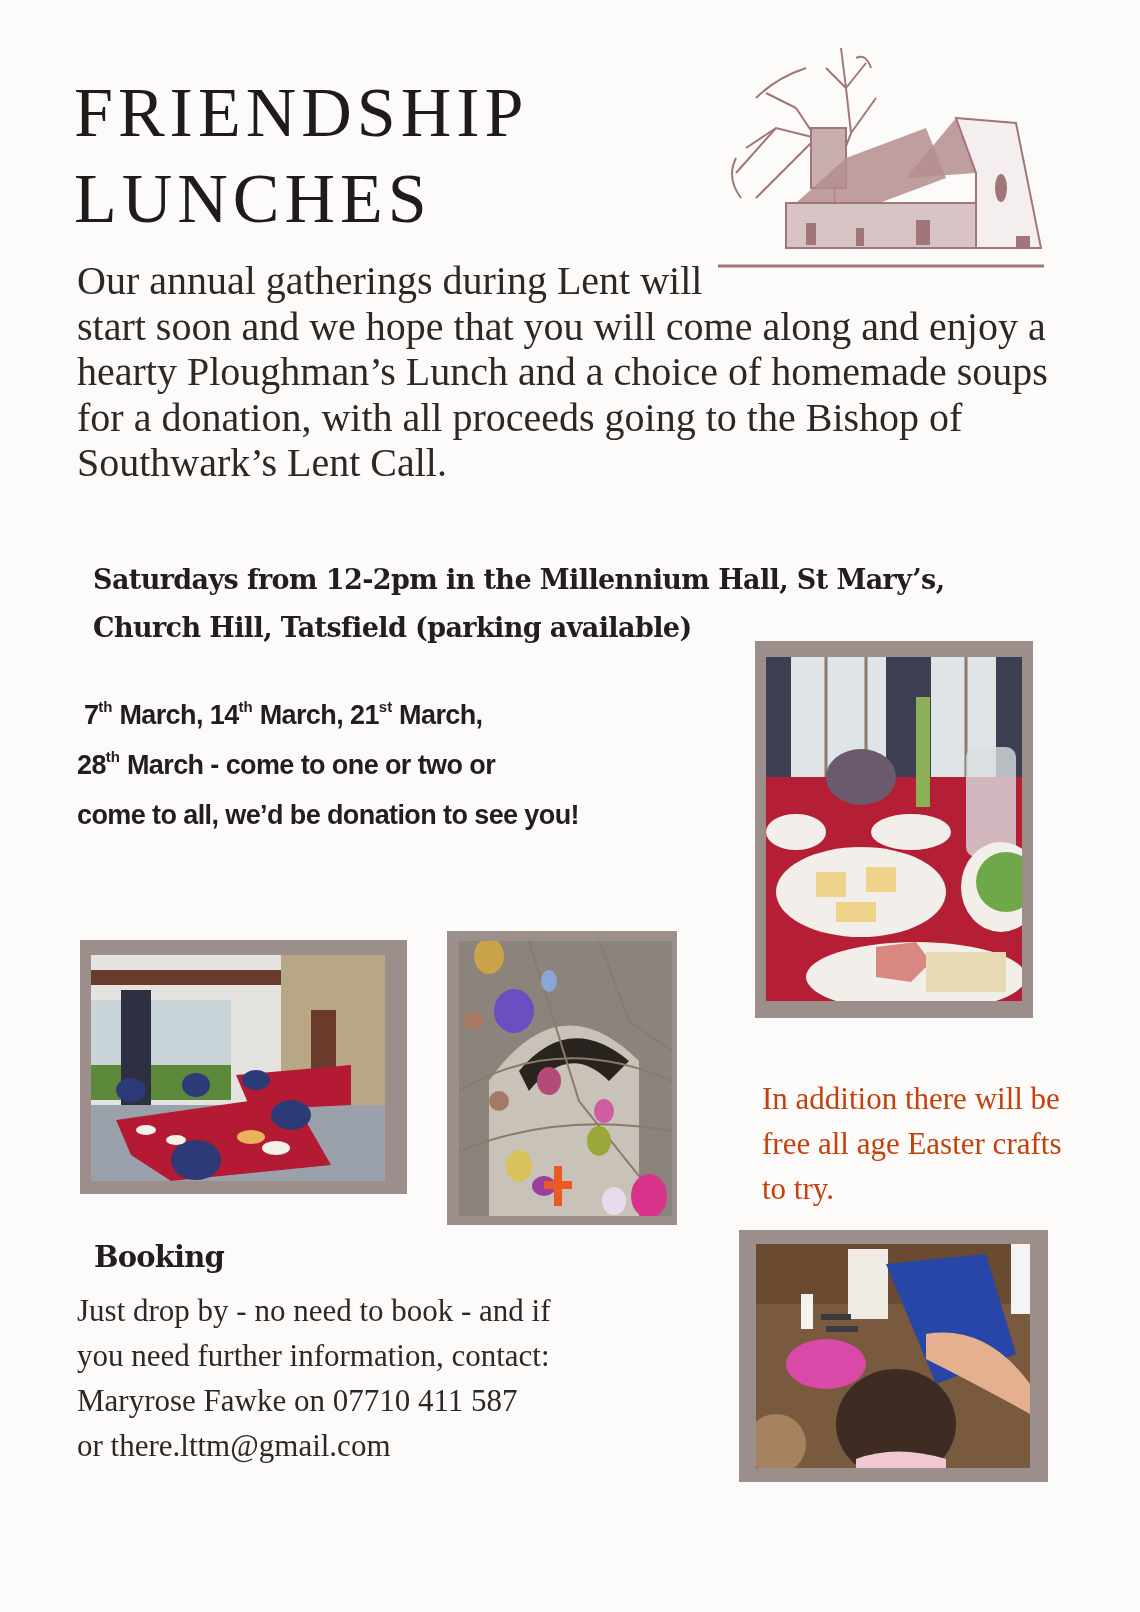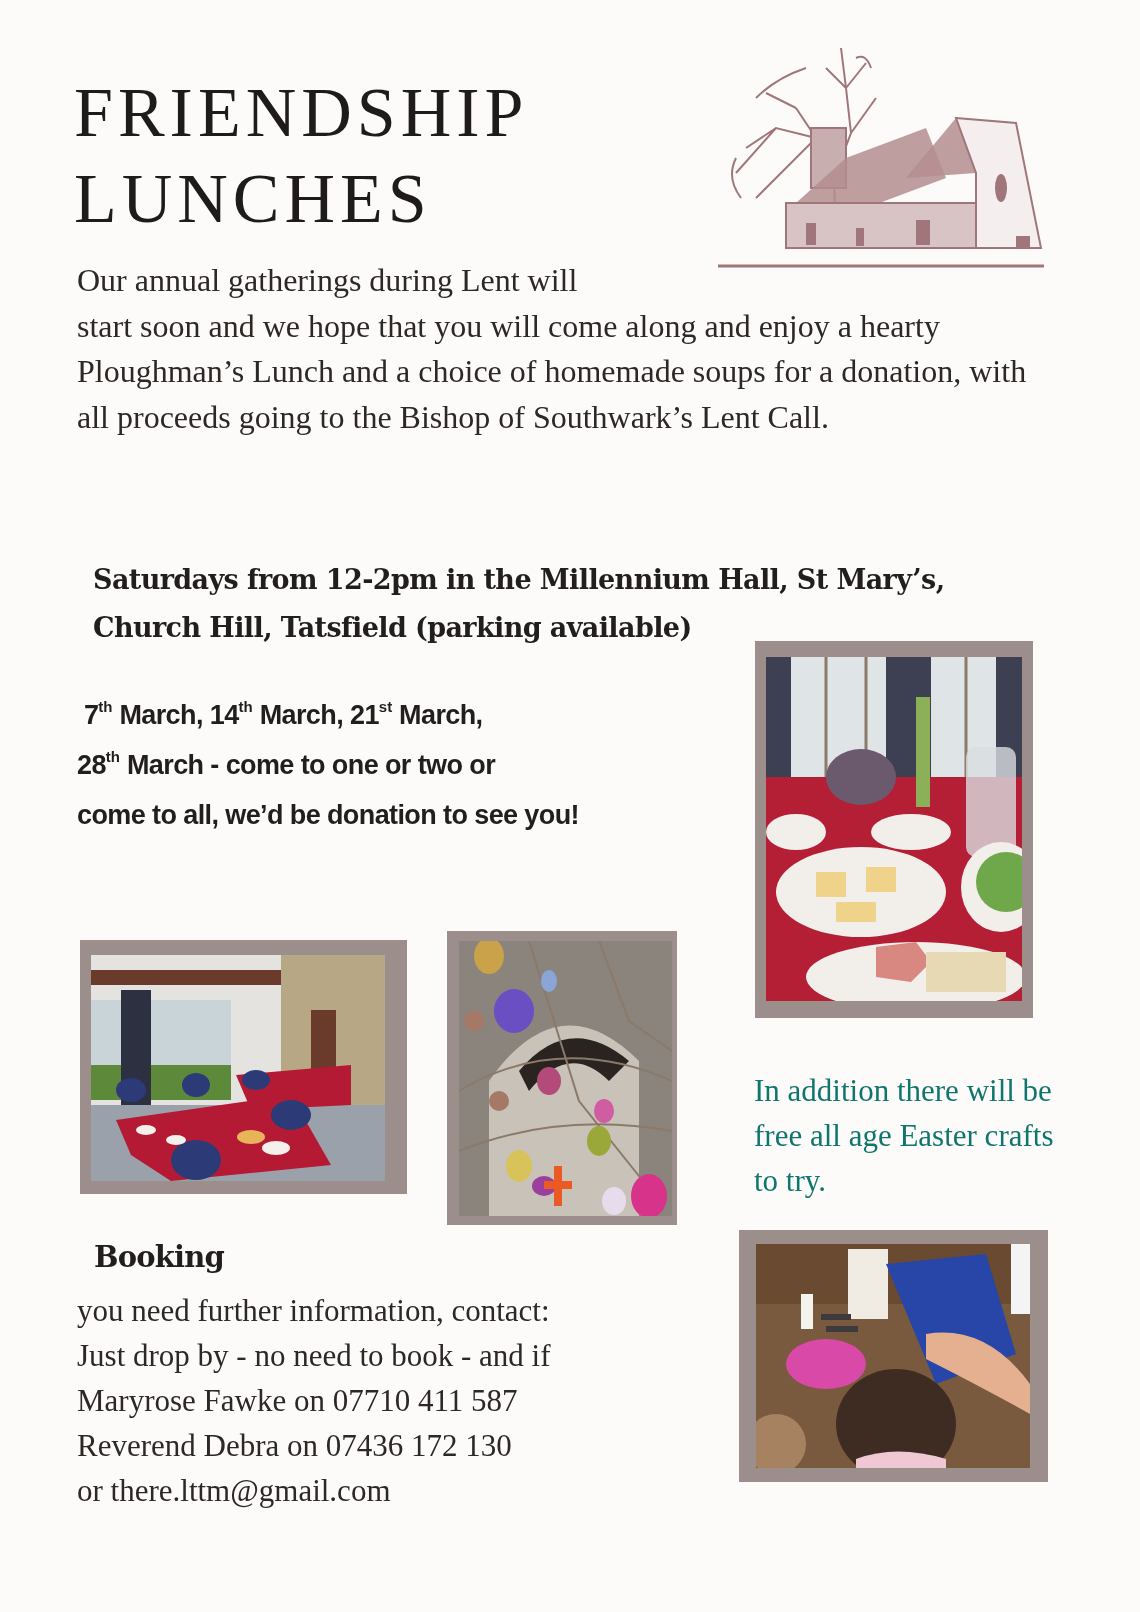--- a/index.html
+++ b/index.html
@@ -13,43 +13,43 @@
     .title {
       left:74px; top:70px; margin:0;
       font-family:"Liberation Serif", serif;
       font-weight:normal; font-size:70px; line-height:86px;
       letter-spacing:5px; color:#1f1b1a;
     }
     .title span { display:block; }
     .intro {
       left:77px; top:258px; width:985px; margin:0;
       font-family:"Liberation Serif", serif;
-      font-size:32px; line-height:45.5px; color:#2d2826;
+      font-size:40px; line-height:45.5px; color:#2d2826;
     }
     .intro .l1 { display:block; }
     .venue {
       left:77px; top:540px; width:960px; margin:16px;
       font-family:"DejaVu Serif", serif; font-weight:bold;
       font-size:27px; line-height:48px; letter-spacing:-0.6px; color:#221e1d;
     }
     .dates {
       left:77px; top:690px; width:680px; margin:0;
       font-family:Liberation Sans, sans-serif; font-weight:bold;
       font-size:27px; line-height:50px; letter-spacing:-0.6px; color:#221e1d;
     }
     .dates sup { font-size:15px; vertical-align:12px; line-height:0; letter-spacing:0; }
     .frame {
       background:#9b8e8b;
       box-sizing:border-box;
     }
     .photo { position:absolute; overflow:hidden; }
     .extra {
-      left:750px; top:1064px; width:320px; margin:4px;
-      font-family:"Liberation Serif", serif;
-      font-size:31px; line-height:45px; color:#0f766e;
+      left:750px; top:1064px; width:320px; margin:12px;
+      font-family:"Liberation Serif", serif;
+      font-size:31px; line-height:45px; color:#c2410c;
     }
     .booking-h {
       left:82px; top:1228px; margin:12px;
       font-family:"DejaVu Serif", serif; font-weight:bold;
       font-size:29px; letter-spacing:-0.8px; color:#221e1d;
     }
     .booking {
       left:77px; top:1288px; width:600px; margin:0;
       font-family:"Liberation Serif", serif;
       font-size:31px; line-height:45px; color:#2d2826;
@@ -216,18 +216,17 @@
       <ellipse cx="140" cy="180" rx="60" ry="55" fill="#3e2c22"></ellipse>
       <path d="M170 90 Q230 80 274 140 L274 170 Q220 140 170 115 Z" fill="#e4b090"></path>
       <path d="M100 215 Q140 200 190 215 L190 224 L100 224 Z" fill="#f0c8d4"></path>
       <ellipse cx="20" cy="200" rx="30" ry="30" fill="#a78260"></ellipse>
     </svg>
   </div>
 </div>
 
 <h2 class="abs booking-h">Booking</h2>
 <p class="abs booking">
+  <span>Just drop by - no need to book - and if</span>
   <span>you need further information, contact:</span>
-  <span>Just drop by - no need to book - and if</span>
   <span>Maryrose Fawke on 07710 411 587</span>
-  <span>Reverend Debra on 07436 172 130</span>
   <span>or there.lttm@gmail.com</span>
 </p>
 
 </body></html>

